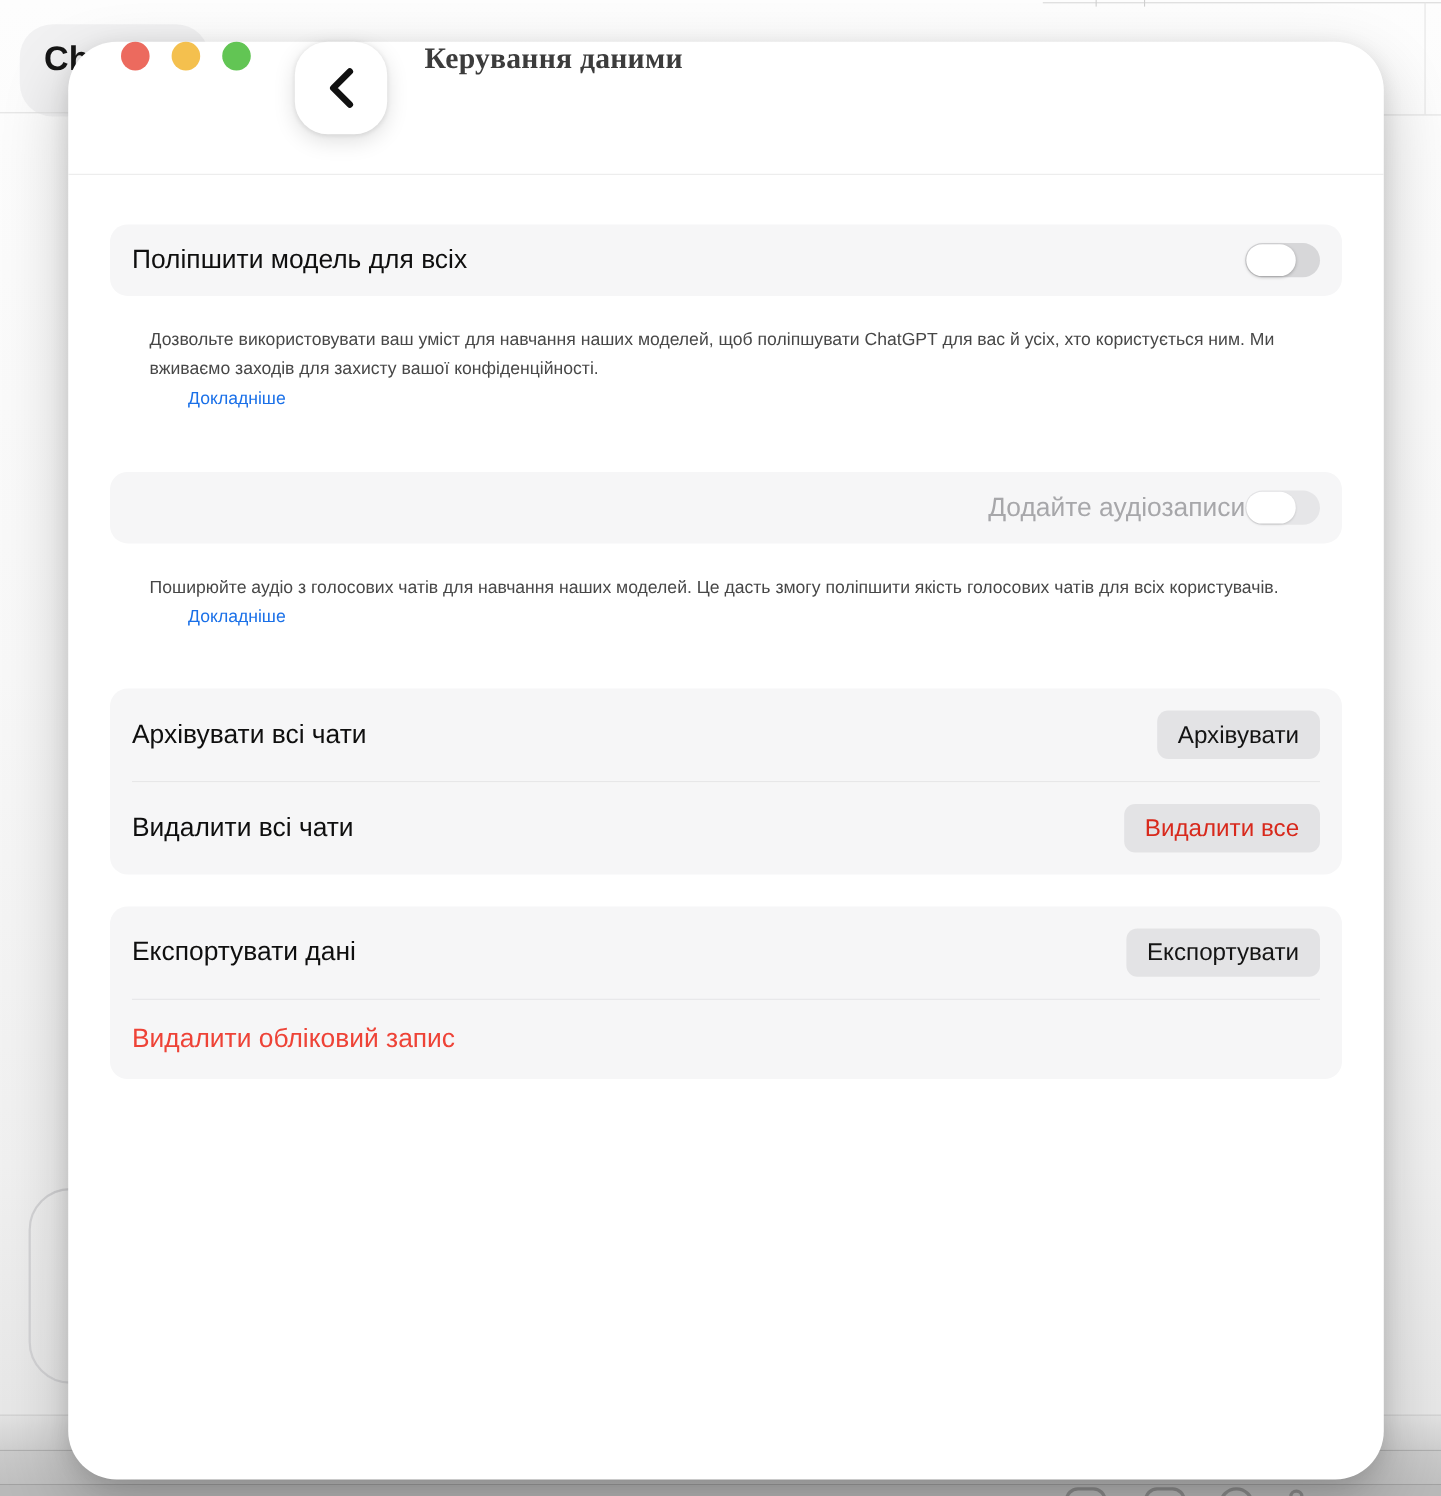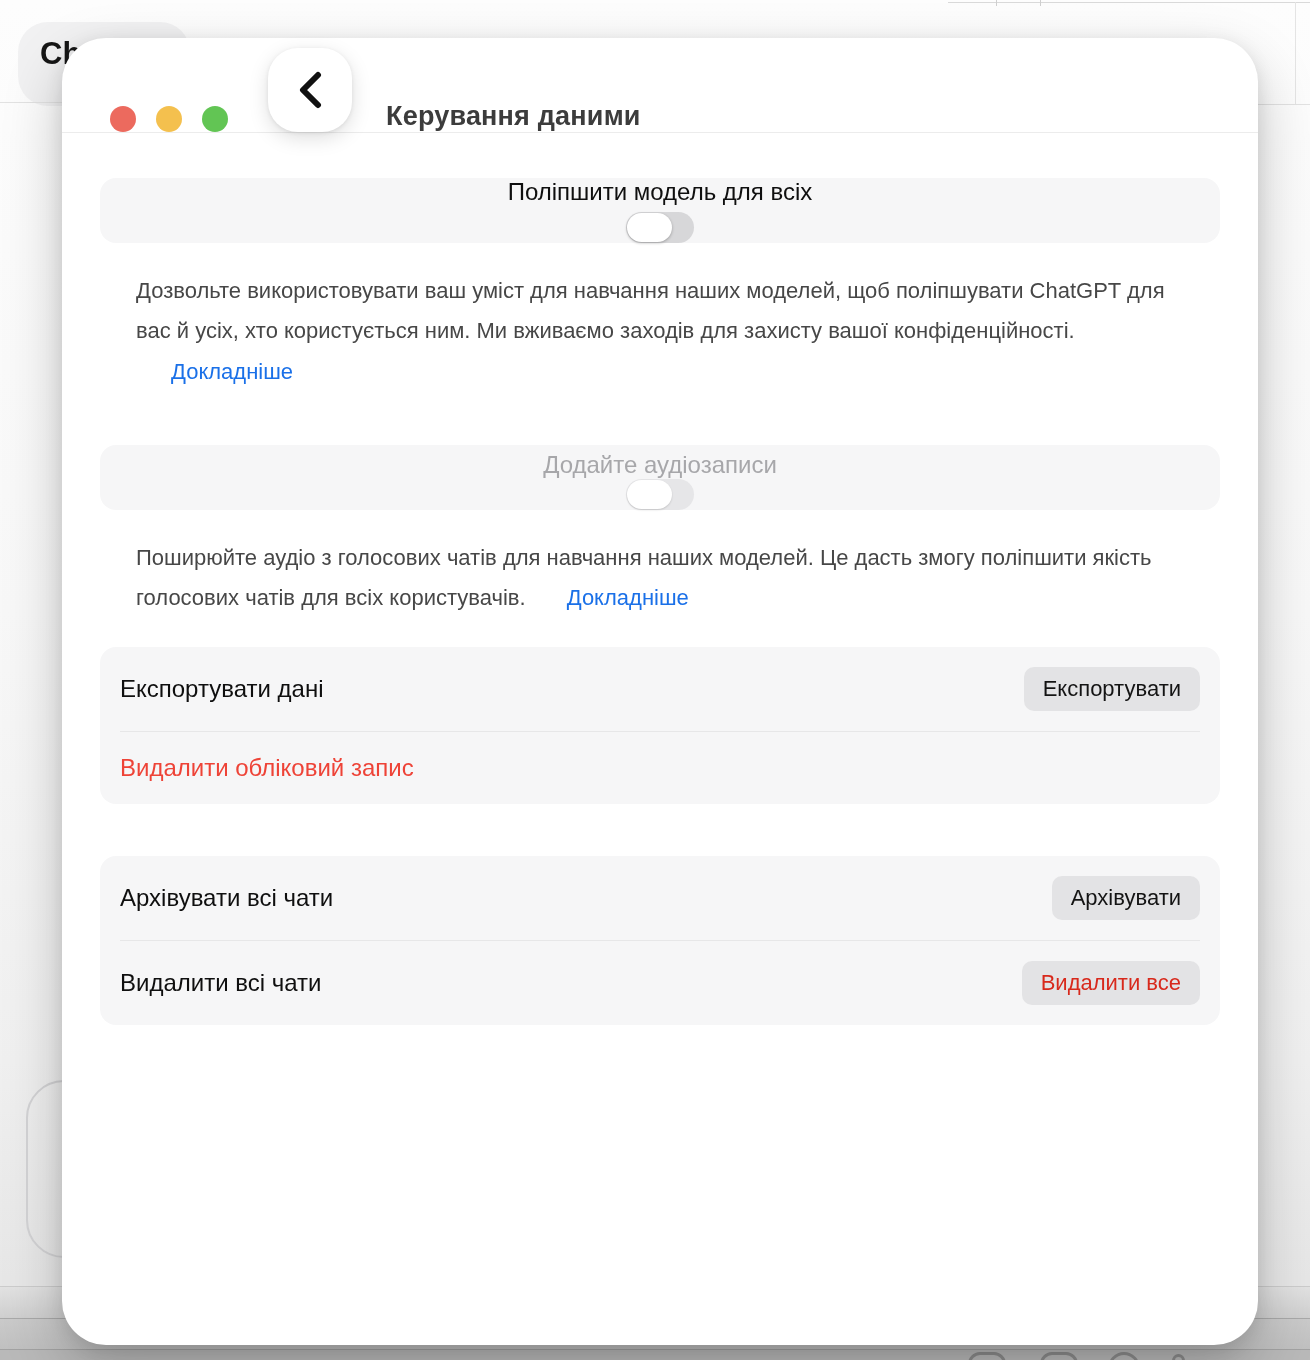--- a/index.html
+++ b/index.html
@@ -32,48 +32,48 @@
   .bicon.squircle{ width:38px; height:36px; border-radius:12px; }
   .bicon.circle{ width:32px; height:32px; border-radius:50%; }
   .bicon.dot{ width:13px; height:13px; border-radius:50%; top:1354px; }
   .i1{ left:968px; } .i2{ left:1040px; } .i3{ left:1108px; } .i4{ left:1172px; }
 
   
   .modal{ position:absolute; left:62px; top:38px; width:1196px; height:1307px;
     background:#ffffff; border-radius:44px;
     box-shadow:0 25px 60px rgba(0,0,0,.22), 0 4px 18px rgba(0,0,0,.10);
   }
-  .modal-header{ height:95px; display:flex; align-items:flex-end; padding:0 38px;
-    border-bottom:1px solid #ececec; }
+  .modal-header{ height:121px; display:flex; align-items:flex-start; padding:0 38px;
+    border-bottom:1px solid #ececec;font-family:Liberation Serif, serif; }
   .traffic{ display:flex; gap:20px; margin-left:10px; }
   .dot-btn{ width:26px; height:26px; border-radius:50%; cursor:pointer; }
   .dot-red{ background:var(--traffic_red); }
   .dot-yellow{ background:var(--traffic_yellow); }
   .dot-green{ background:var(--traffic_green); }
   .back-btn{ margin-left:40px; width:84px; height:84px; border:none; background:#ffffff;
     border-radius:30px; box-shadow:0 6px 20px rgba(0,0,0,.13), 0 1px 4px rgba(0,0,0,.08);
     display:flex; align-items:center; justify-content:center; cursor:pointer; }
   .title{ margin-left:34px; font-size:27px; font-weight:700; color:#3c3c3c; letter-spacing:.2px; }
 
   .content{ padding:0 38px; }
-  .card{ background:#f6f6f7; border-radius:16px;flex-direction:column; }
+  .card{ background:#f6f6f7; border-radius:16px; }
   .row-card{ height:65px; display:flex; align-items:center; justify-content:space-between;
     padding:0 20px; }
   .row-card.first{ margin-top:45px; }
   .row-card.second{ margin-top:53px;justify-content:flex-end; }
   .row-label{ font-size:24px; color:#0f0f0f; }
   .row-label.muted{ color:#a7a7aa; }
 
   .switch{ position:relative; width:68px; height:31px; border-radius:16px; background:#d7d7d9; cursor:pointer; flex:none; }
   .switch .knob{ position:absolute; left:1px; top:1px; width:45px; height:29px; border-radius:15px;
     background:#ffffff; box-shadow:0 1px 3px rgba(0,0,0,.28); }
   .switch.disabled{ background:#e6e6e8; cursor:default; }
   .switch.disabled .knob{ box-shadow:0 1px 2px rgba(0,0,0,.15); }
 
-  .desc{ margin:28px 36px 0 36px; max-width:1068px; font-size:22px; line-height:40px; color:#474747; }
+  .desc{ margin:28px 36px 0 36px; max-width:1068px; font-size:16px; line-height:26px; color:#474747; }
   .link{ color:var(--link); cursor:pointer; text-decoration:none;margin-left:35px; }
   .link.block{ display:block; margin-top:1px; }
 
   .group{ padding:0 20px; }
   .group.g1{ margin-top:52px; }
   .group.g2{ margin-top:29px; }
   .group-row{ height:84px; display:flex; align-items:center; justify-content:space-between; }
   .group-row.short{ height:72px; }
   .sep{ height:1px; background:#e7e7e8; }
   .pill-btn{ border:none; background:#e3e3e5; border-radius:10px; padding:9px 19px;
@@ -138,38 +138,38 @@
         <span class="row-label muted">Додайте аудіозаписи</span>
         <div class="switch disabled">
           <span class="knob"></span>
         </div>
       </div>
       <p class="desc">
         <span>Поширюйте аудіо з голосових чатів для навчання наших моделей. Це дасть змогу поліпшити якість голосових чатів для всіх користувачів.</span>
         <a class="link">Докладніше</a>
       </p>
 
-      <div class="card group g2">
-        <div class="group-row">
-          <span class="row-label">Експортувати дані</span>
-          <button class="pill-btn">Експортувати</button>
-        </div>
-        <div class="sep"></div>
-        <div class="group-row short">
-          <span class="row-label danger-label">Видалити обліковий запис</span>
-        </div>
-      </div>
-
       <div class="card group g1">
         <div class="group-row">
           <span class="row-label">Архівувати всі чати</span>
           <button class="pill-btn">Архівувати</button>
         </div>
         <div class="sep"></div>
         <div class="group-row">
           <span class="row-label">Видалити всі чати</span>
           <button class="pill-btn danger">Видалити все</button>
         </div>
       </div>
 
+      <div class="card group g2">
+        <div class="group-row">
+          <span class="row-label">Експортувати дані</span>
+          <button class="pill-btn">Експортувати</button>
+        </div>
+        <div class="sep"></div>
+        <div class="group-row short">
+          <span class="row-label danger-label">Видалити обліковий запис</span>
+        </div>
+      </div>
+
     </div>
   </section>
 </div>
 
 </body></html>

